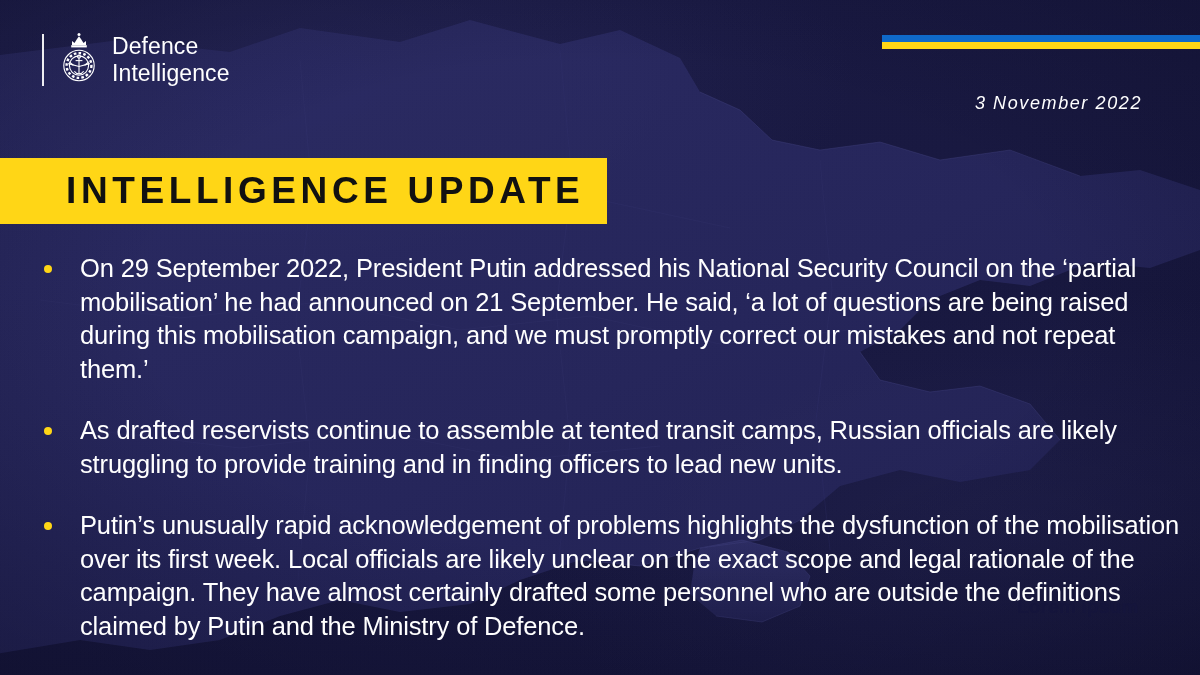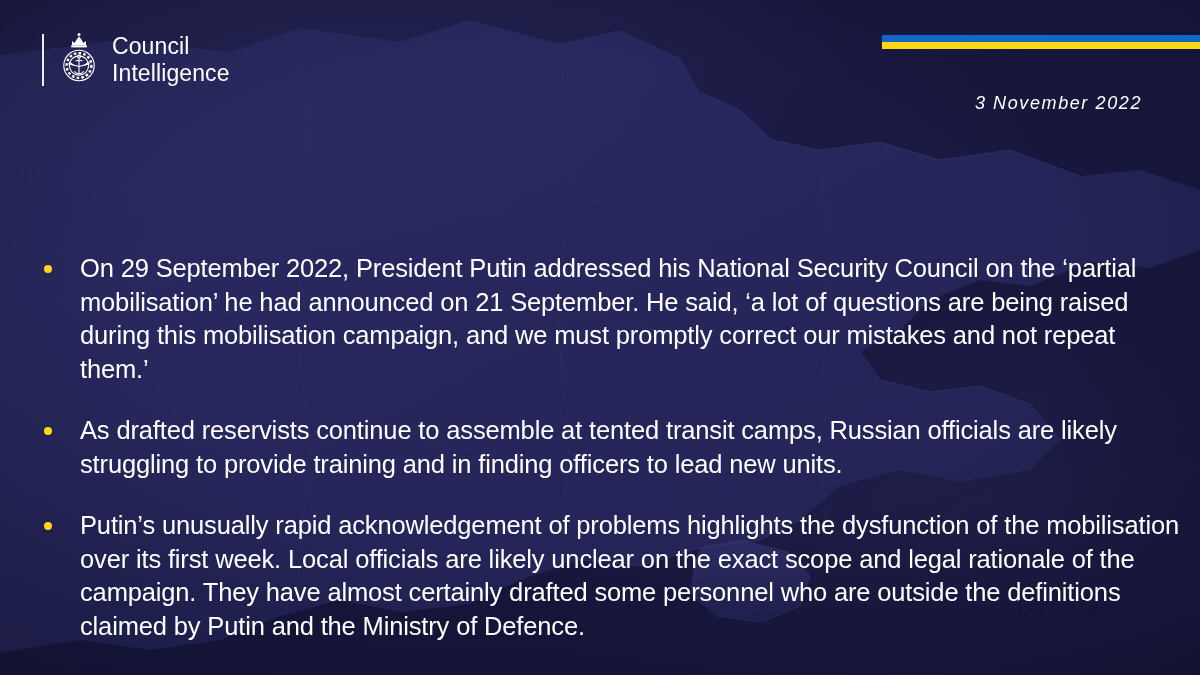--- a/index.html
+++ b/index.html
@@ -177,32 +177,35 @@
 
           <path d="M21,25.5 L21,42"></path>
           <path d="M16.4,39.2 a5.4,5.4 0 0 0 9.2,0"></path>
           <path d="M17.6,28.6 L24.4,28.6"></path>
           <path d="M10.2,31.6 L21,34.5 L31.8,31.6"></path>
           <path d="M11.6,30.2 L15.4,33.2 M30.4,30.2 L26.6,33.2"></path>
           <circle cx="21" cy="24.6" r="1.5"></circle>
         </g>
       </svg>
 
-      <div class="brand-text">Council
+      <div class="brand-text">Defence
 Intelligence</div>
     </div>
 
     <div class="flagbar">
       <div class="blue"></div>
       <div class="yellow"></div>
     </div>
 
     <div class="upd-date">3 November 2022</div>
   </div>
 
+  <div class="banner">
+    <div class="banner-text">INTELLIGENCE UPDATE</div>
+  </div>
 
   <div class="body">
 
     <div class="bullet">
       <span class="dot"></span>
       <p class="btext">On 29 September 2022, President Putin addressed his National Security Council on the ‘partial mobilisation’ he had announced on 21 September. He said, ‘a lot of questions are being raised during this mobilisation campaign, and we must promptly correct our mistakes and not repeat them.’</p>
     </div>
 
     <div class="bullet">
       <span class="dot"></span>

